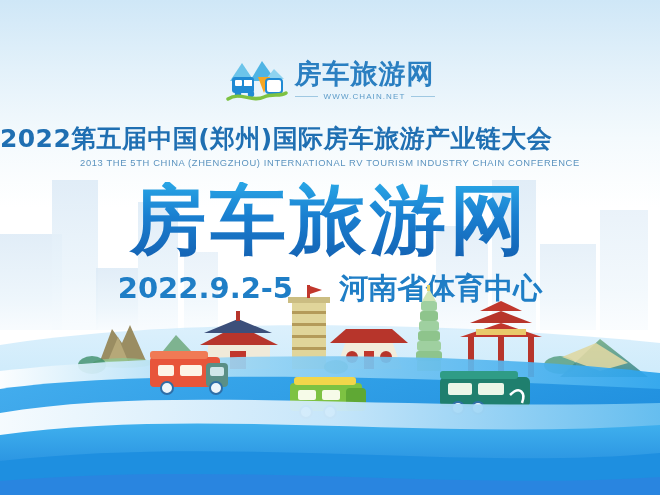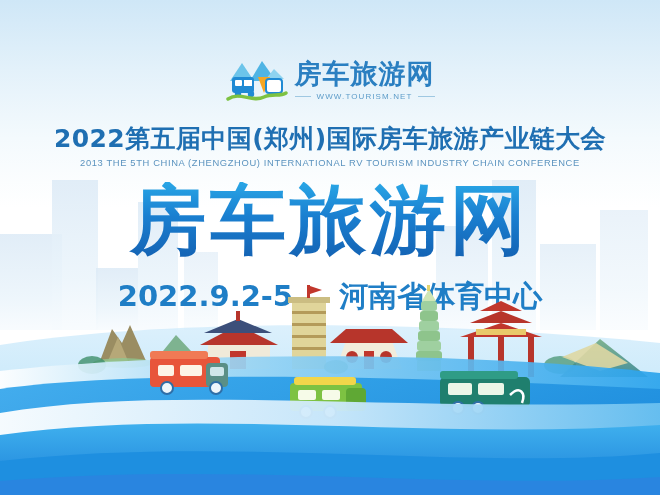--- a/index.html
+++ b/index.html
@@ -18,40 +18,40 @@
   .logo-row{position:absolute;left:0;top:52px;width:660px;height:56px;display:flex;align-items:center;justify-content:center;}
   .logo-mark{position:relative;width:62px;height:50px;margin-right:7px;}
   .logo-text-wrap{display:flex;flex-direction:column;align-items:flex-start;}
   .logo-cn{font-family:"DejaVu Sans",sans-serif;font-size:27px;font-weight:bold;color:#2a7fc1;letter-spacing:1px;line-height:1;}
   .logo-url-row{display:flex;align-items:center;width:100%;margin-top:5px;gap:6px;}
   .logo-url-line{height:1px;background:#9fc8e2;flex:1;}
   .logo-url{font-size:8px;color:#5d9cc9;letter-spacing:1.1px;white-space:nowrap;}
 
   
   .title-cn{
-    position:absolute;left:0;top:126px;width:660px;text-align:center;
+    position:absolute;left:0;top:126px;width:660px;text-align:left;
     font-family:"DejaVu Sans",sans-serif;font-size:25px;font-weight:bold;
     color:#1f6fb2;letter-spacing:.4px;line-height:1;white-space:nowrap;
   }
   .title-en{
     position:absolute;left:0;top:157px;width:660px;text-align:center;
     font-size:9.4px;color:#5b93bf;letter-spacing:.62px;white-space:nowrap;
   }
   .headline{
     position:absolute;left:0;top:182px;width:660px;text-align:center;
     font-family:"DejaVu Sans",sans-serif;font-weight:bold;font-size:76px;line-height:1;
     letter-spacing:4px;white-space:nowrap;
     background:linear-gradient(180deg,#29a6e6 0%,#1a7fd0 45%,#1463b4 100%);
     -webkit-background-clip:text;background-clip:text;color:transparent;
     -webkit-text-fill-color:transparent;
   }
   .subline{
     position:absolute;left:0;top:274px;width:660px;text-align:center;
     font-family:"DejaVu Sans",sans-serif;font-weight:bold;font-size:29px;line-height:1;
-    color:#1f7ec6;white-space:nowrap;margin-top:8px;
+    color:#1f7ec6;white-space:nowrap;
   }
   .subline .gap{display:inline-block;width:26px;}
 
   
   .scene{position:absolute;left:0;bottom:0;width:660px;height:210px;}
 </style>
 </head>
 <body>
 
 <div id="poster">
@@ -85,21 +85,21 @@
         <circle cx="12" cy="39" r="3.2" fill="#1f8ad4"></circle>
         <circle cx="25" cy="39" r="3.2" fill="#1f8ad4"></circle>
 
         <path d="M2 44 C14 36, 26 48, 38 42 C46 38, 54 42, 60 38" stroke="#7dc242" stroke-width="3.4" fill="none" stroke-linecap="round"></path>
       </svg>
     </div>
     <div class="logo-text-wrap">
       <div class="logo-cn">房车旅游网</div>
       <div class="logo-url-row">
         <span class="logo-url-line"></span>
-        <span class="logo-url">WWW.TOURISM.NET</span>
+        <span class="logo-url">WWW.CHAIN.NET</span>
         <span class="logo-url-line"></span>
       </div>
     </div>
   </div>
 
   <div class="title-cn">2022第五届中国(郑州)国际房车旅游产业链大会</div>
   <div class="title-en">2013 THE 5TH CHINA (ZHENGZHOU) INTERNATIONAL RV TOURISM INDUSTRY CHAIN CONFERENCE</div>
   <div class="headline">房车旅游网</div>
   <div class="subline">
     <span>2022.9.2-5</span>

